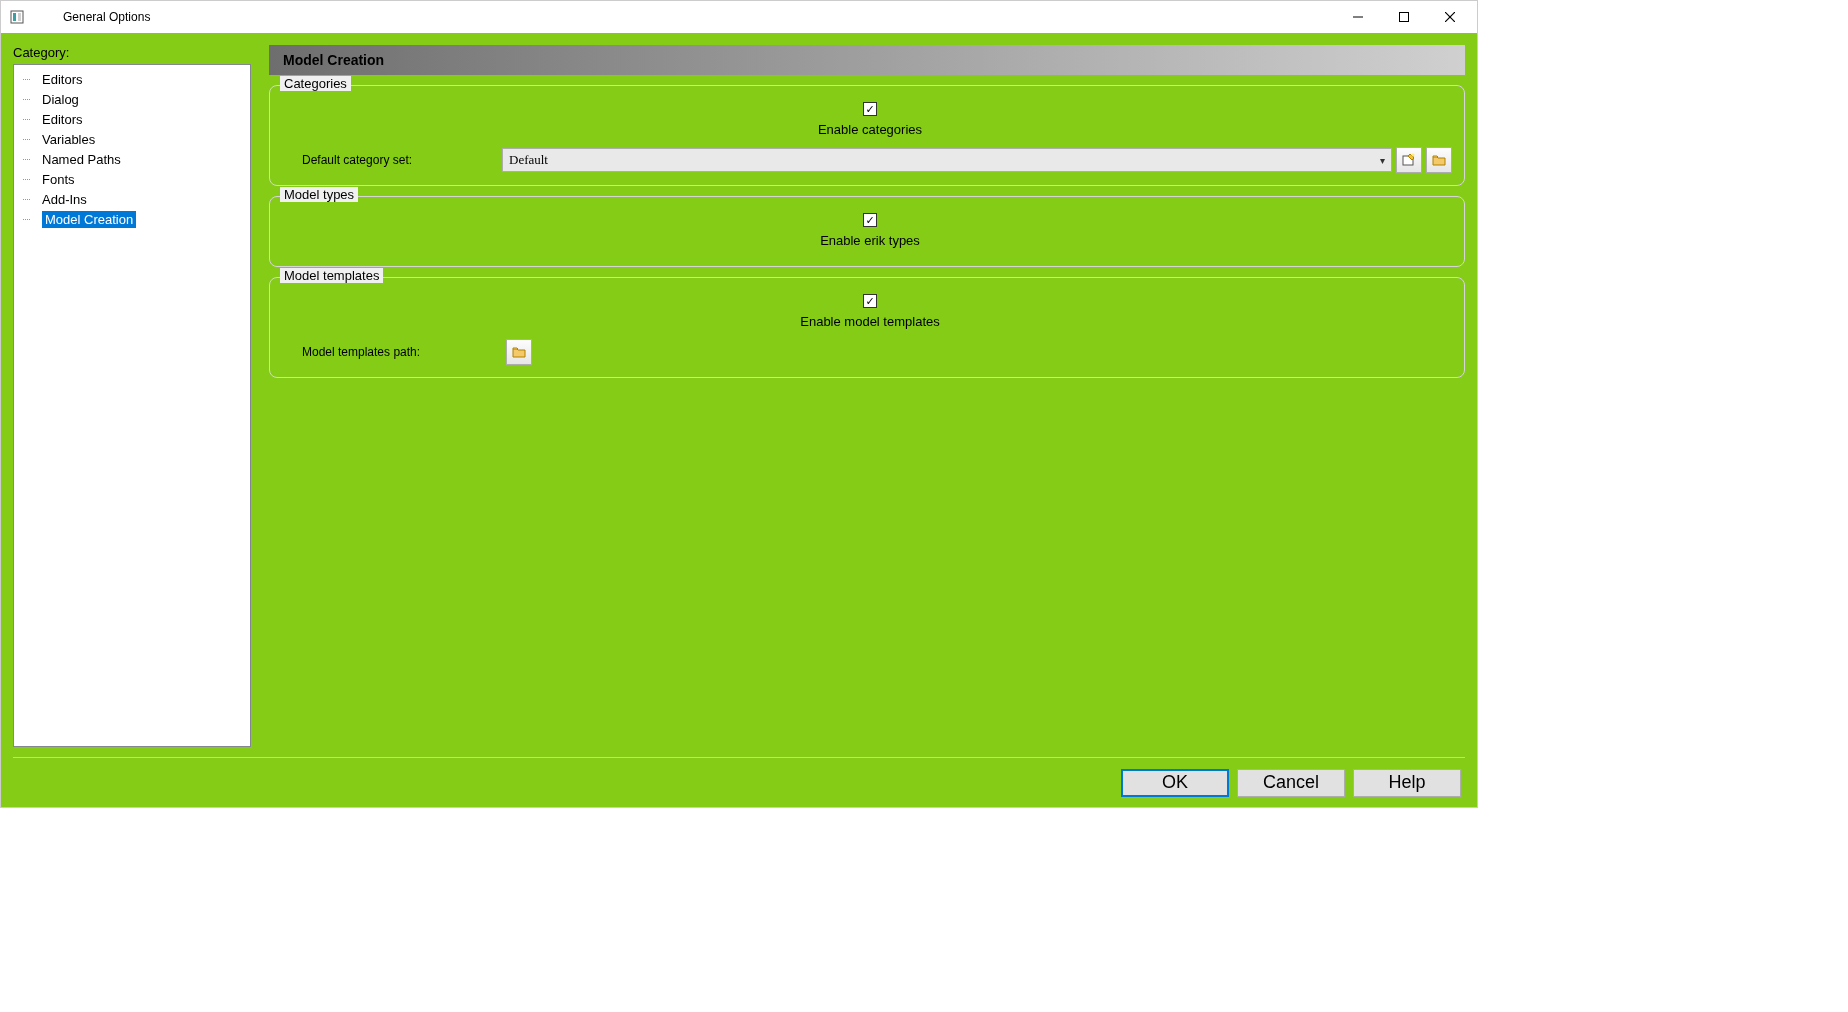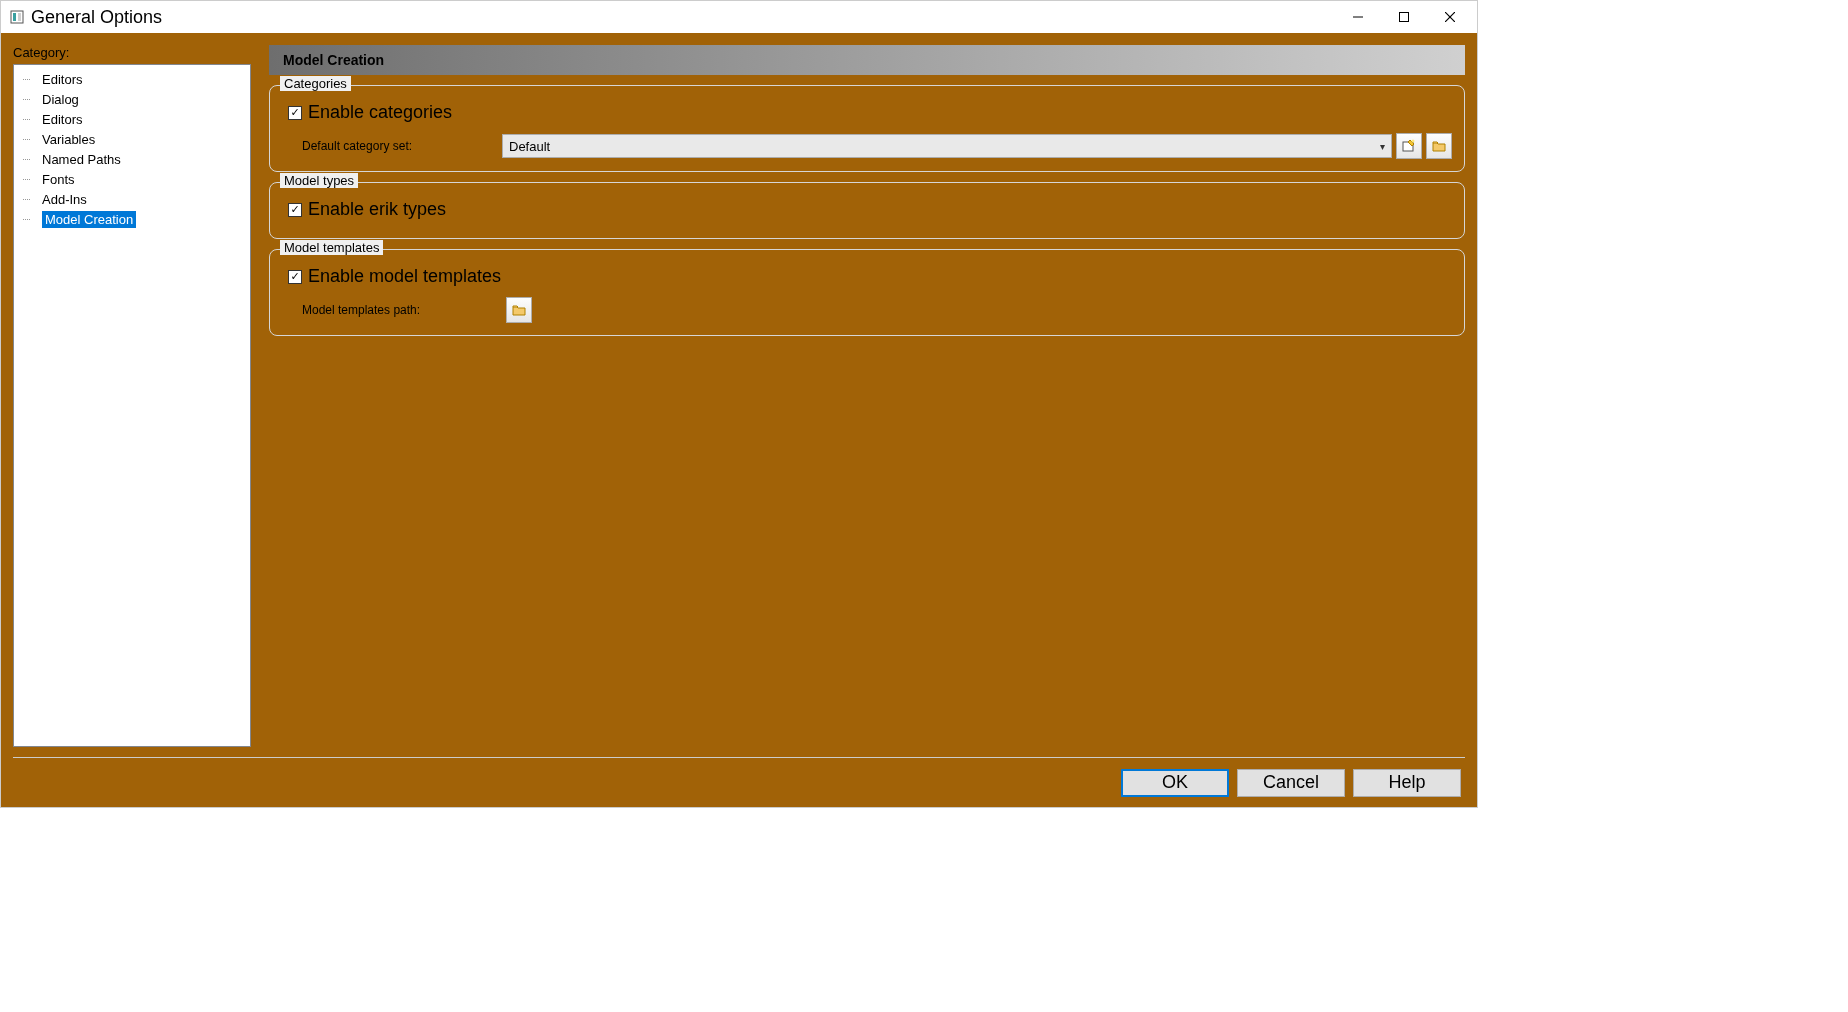--- a/index.html
+++ b/index.html
@@ -27,38 +27,39 @@
     }
     .titlebar-icon {
       width: 16px;
       height: 16px;
       margin-right: 6px;
       display: inline-flex;
       align-items: center;
       justify-content: center;
     }
     .titlebar-title {
-      font-size: 18px;
-      flex: 1;
+      font-size: 12px;
+      flex: 1;
+      margin-left: 32px;
     }
     .win-controls {
       display: flex;
       align-items: center;
     }
     .win-btn {
       width: 46px;
       height: 32px;
       display: flex;
       align-items: center;
       justify-content: center;
       cursor: pointer;
     }
     .client-area {
       flex: 1;
-      background: #a16207;
+      background: #84cc16;
       padding: 12px 12px 0 12px;
       display: flex;
       flex-direction: column;
     }
     .top-content {
       flex: 1;
       display: flex;
       gap: 18px;
     }
     .category-col {
@@ -126,21 +127,22 @@
       left: 10px;
       background: #f0f0f0;
       padding: 0 4px;
       font-size: 13px;
     }
     .checkbox-row {
       display: flex;
       align-items: center;
       gap: 6px;
       margin: 6px 0 6px 6px;
-      font-size: 18px;
+      font-size: 13px;
+      flex-direction: column;
     }
     .checkbox {
       width: 14px;
       height: 14px;
       border: 1px solid #333;
       display: inline-flex;
       align-items: center;
       justify-content: center;
       background: #fff;
       cursor: pointer;
@@ -164,20 +166,21 @@
     .combo {
       flex: 1;
       height: 24px;
       background: #e9e9e9;
       border: 1px solid #adadad;
       display: flex;
       align-items: center;
       padding: 0 6px;
       cursor: pointer;
       position: relative;
+      font-family: Liberation Serif, serif;
     }
     .combo-text {
       flex: 1;
       font-size: 13px;
     }
     .combo-arrow {
       font-size: 10px;
       color: #333;
     }
     .icon-btn {

